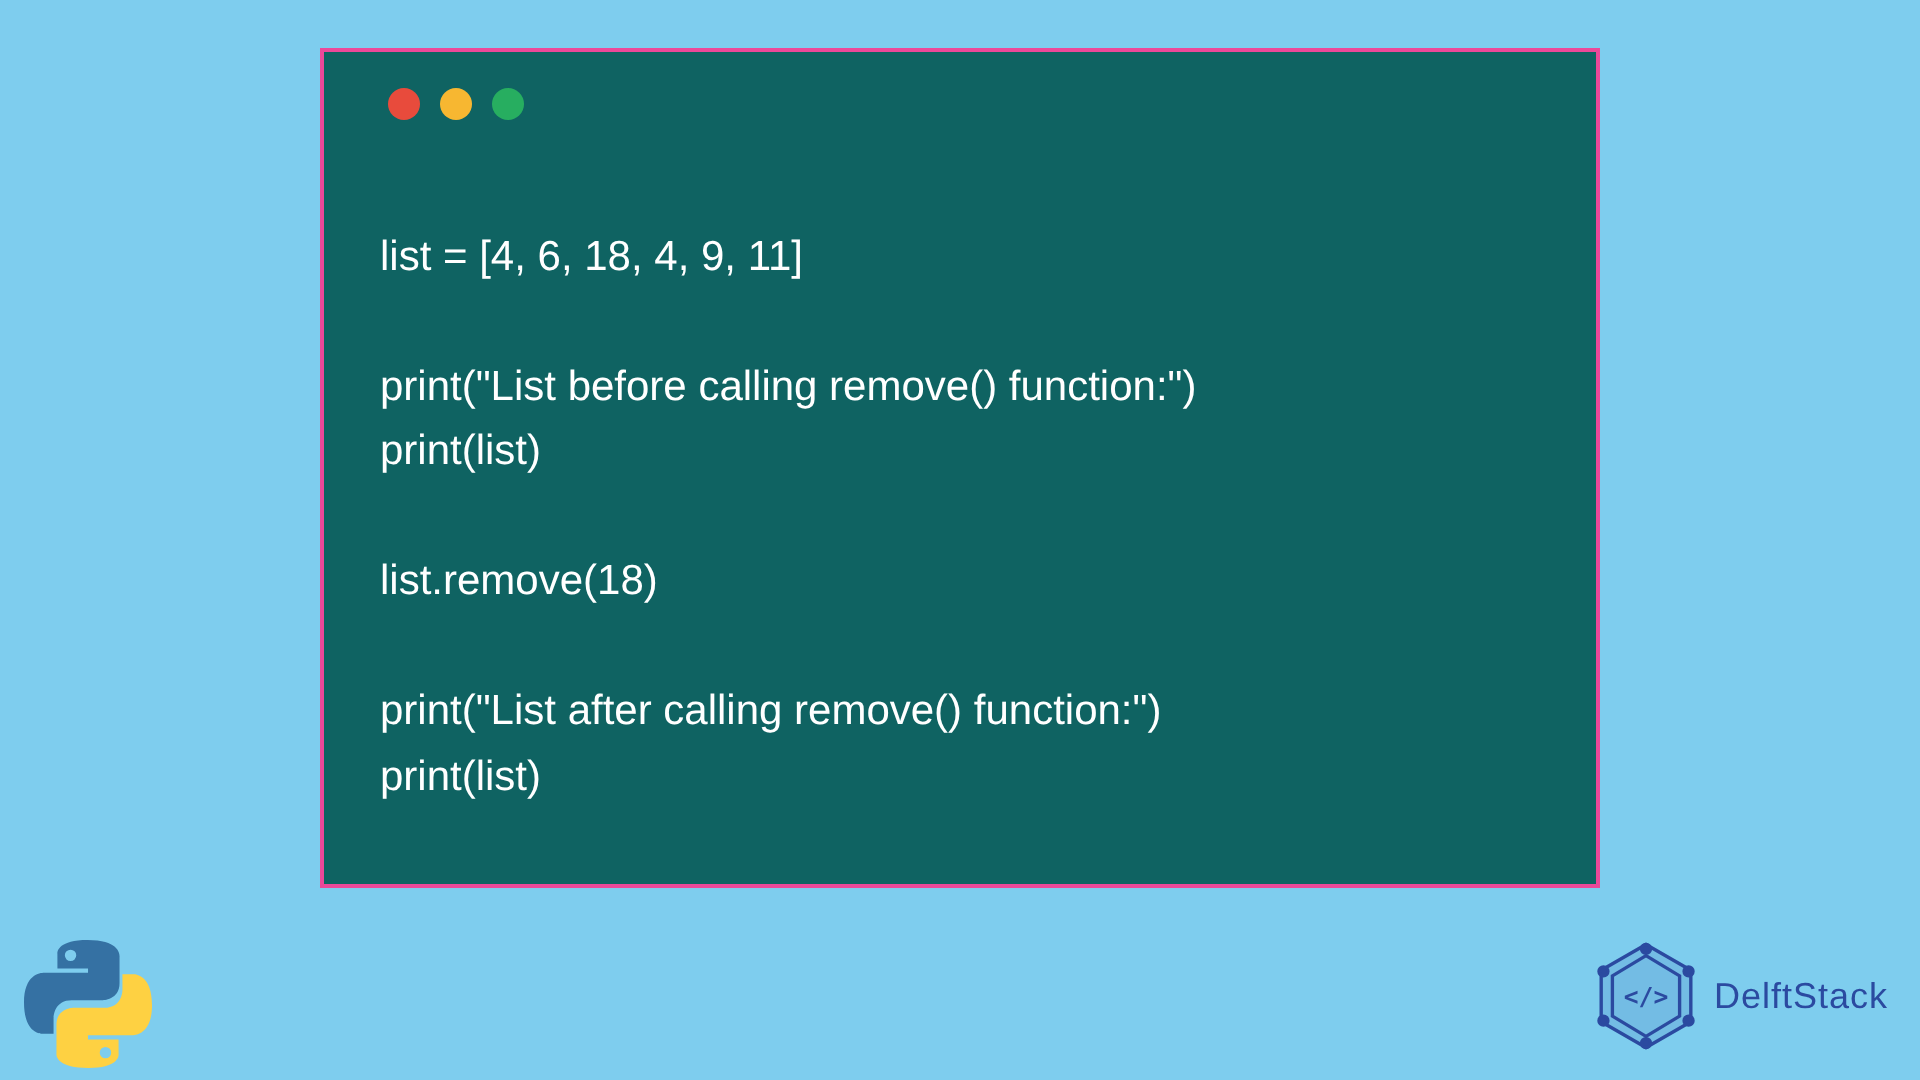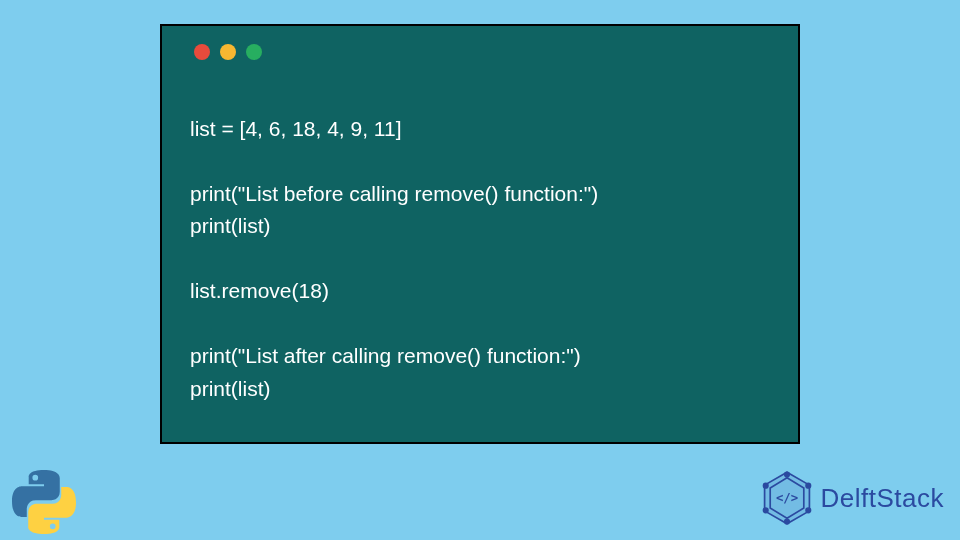--- a/index.html
+++ b/index.html
@@ -11,21 +11,21 @@
   font-family: Arial, Helvetica, sans-serif;
   overflow: hidden;
 }
 .code-window {
   position: absolute;
   left: 160px;
   top: 24px;
   width: 640px;
   height: 420px;
   background: #0f6362;
-  border: 2px solid #000000;
+  border: 2px solid #ec4899;
   padding: 18px 28px 22px 28px;
 }
 .traffic-lights {
   display: flex;
   gap: 10px;
   margin-bottom: 20px;
   margin-left: 4px;
 }
 .tl {
   width: 16px;
@@ -52,21 +52,21 @@
 .delft-brand {
   position: absolute;
   right: 16px;
   bottom: 14px;
   display: flex;
   align-items: center;
   gap: 6px;
 }
 .delft-text {
   color: #2b4aa0;
-  font-size: 26px;
+  font-size: 18px;
   font-weight: 500;
   letter-spacing: 0.5px;
 }
 .delft-logo {
   width: 56px;
   height: 56px;
 }
 </style>
 </head>
 <body>

